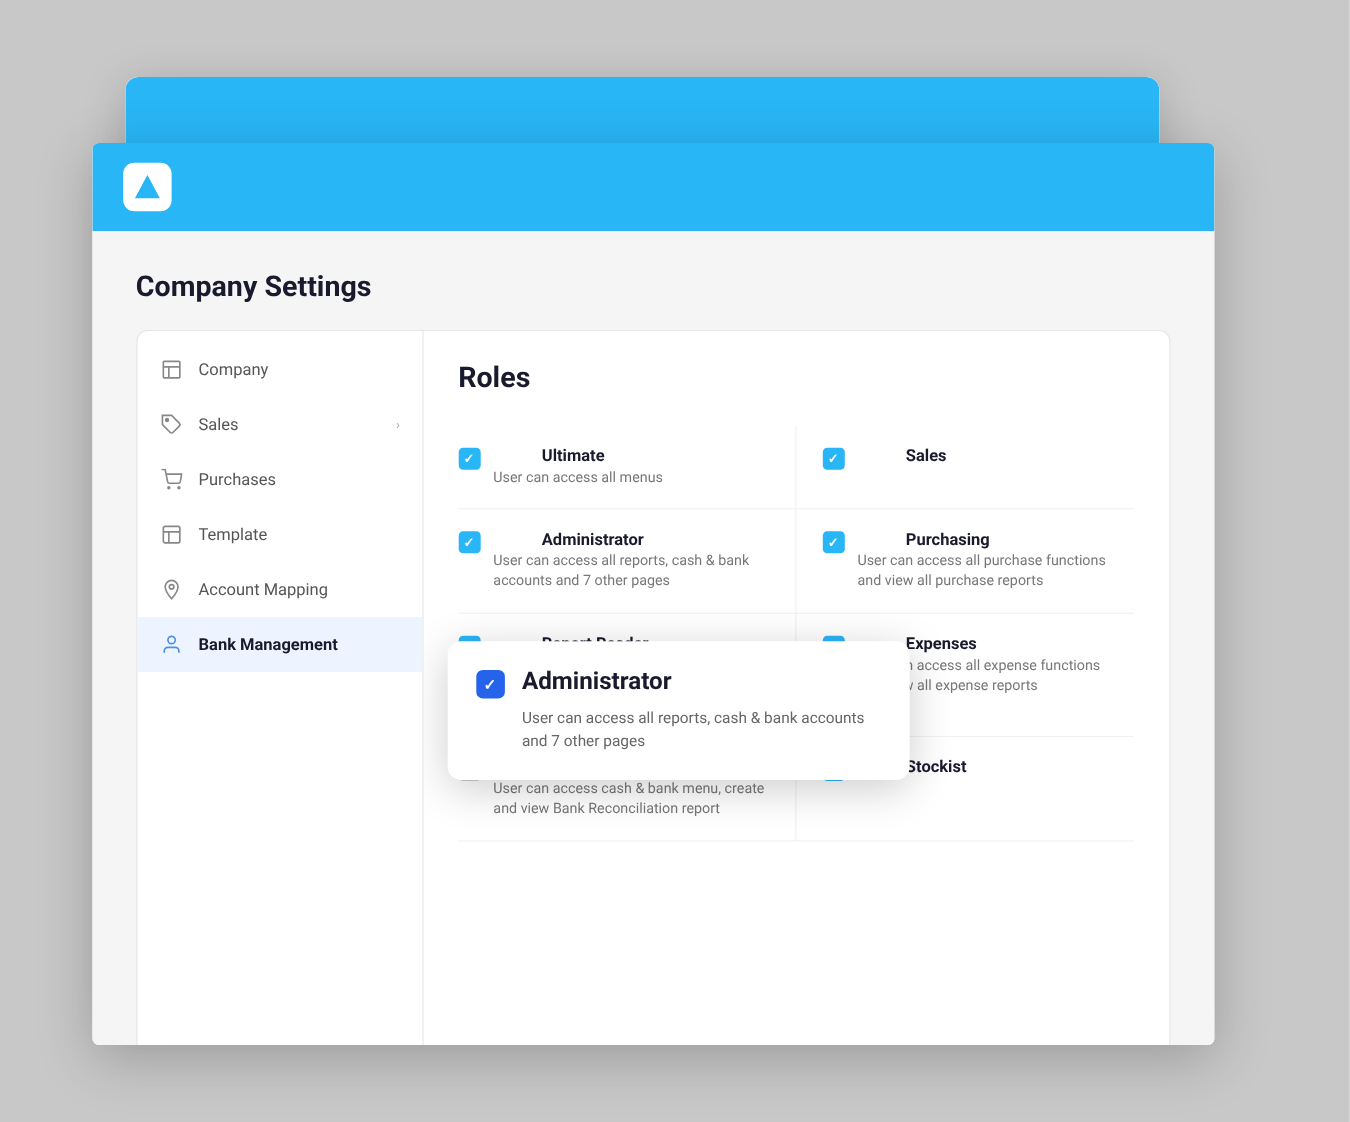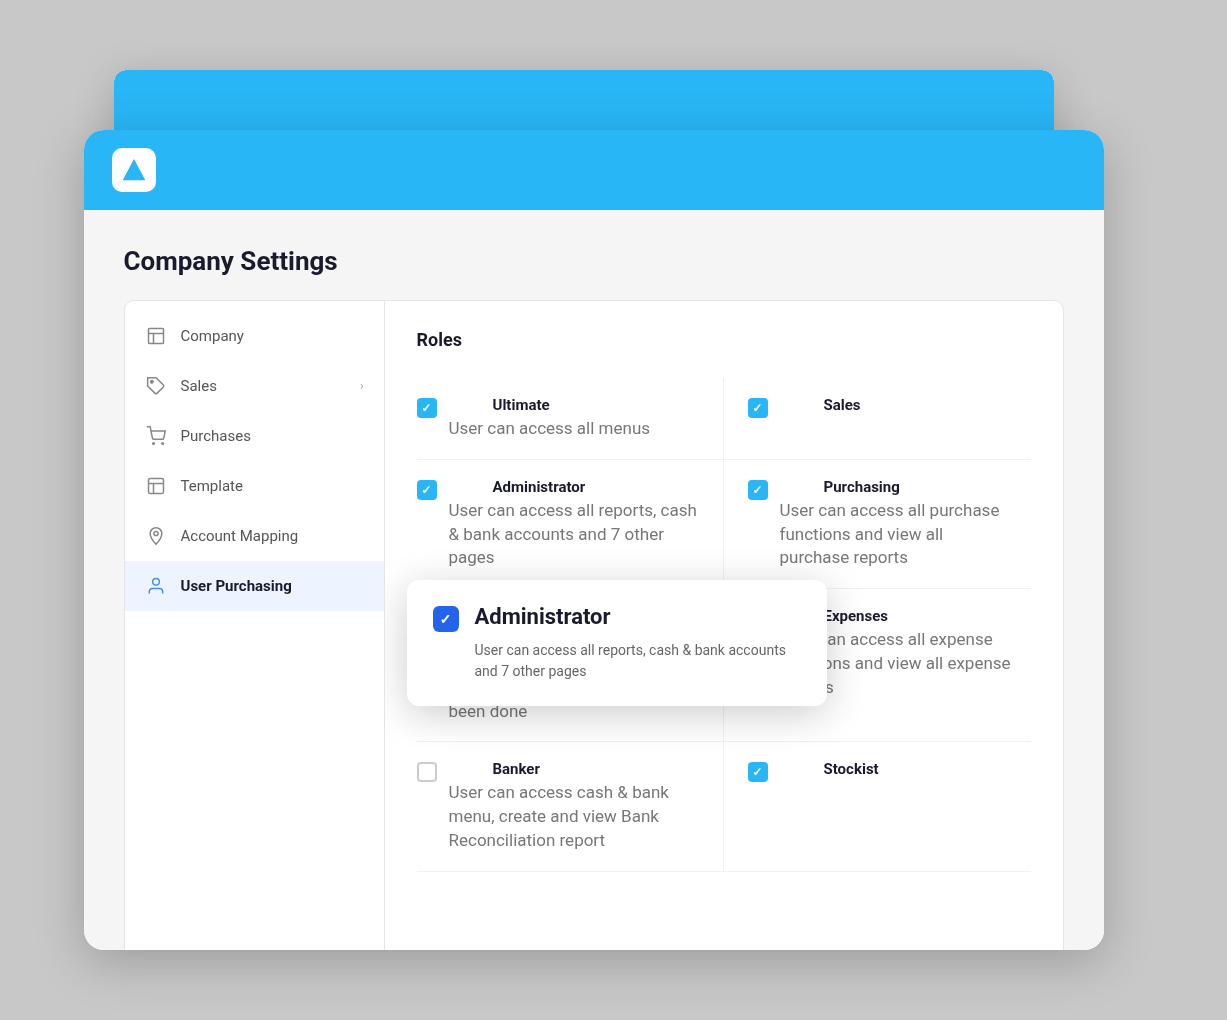--- a/index.html
+++ b/index.html
@@ -43,21 +43,21 @@
     }
 
     
     .front-card {
       position: absolute;
       top: 60px;
       left: 0;
       width: 1020px;
       height: 820px;
       background: #fff;
-      border-radius: 20px;
+      border-radius: 6px;
       box-shadow: 0 12px 50px rgba(0,0,0,0.22);
       overflow: hidden;
       display: flex;
       flex-direction: column;
     }
 
     .front-header {
       height: 80px;
       background: #29b6f6;
       display: flex;
@@ -153,21 +153,21 @@
 
     
     .settings-main {
       flex: 1;
       padding: 28px 32px;
       overflow-y: auto;
       position: relative;
     }
 
     .roles-title {
-      font-size: 18px;
+      font-size: 26px;
       font-weight: 700;
       color: #1a1a2e;
       margin-bottom: 28px;
     }
 
     .roles-grid {
       display: grid;
       grid-template-columns: 1fr 1fr;
       gap: 0;
     }
@@ -217,21 +217,21 @@
     }
 
     .role-content .role-name {
       font-size: 15px;
       font-weight: 700;
       color: #1a1a2e;
       margin-left: 44px;
     }
 
     .role-content .role-desc {
-      font-size: 17px;
+      font-size: 13px;
       color: #777;
       margin-top: 3px;
       line-height: 1.4;
     }
 
     
     .admin-tooltip {
       position: absolute;
       top: 120px;
       left: -10px;
@@ -378,21 +378,21 @@
             <span>Account Mapping</span>
           </div>
 
           <div class="sidebar-item active">
             <span class="item-icon">
               <svg class="icon-svg" viewBox="0 0 24 24" fill="none" stroke="#4a90e2" stroke-width="1.8">
                 <path d="M20 21v-2a4 4 0 0 0-4-4H8a4 4 0 0 0-4 4v2"></path>
                 <circle cx="12" cy="7" r="4"></circle>
               </svg>
             </span>
-            <span>User Purchasing</span>
+            <span>Bank Management</span>
           </div>
 
         </nav>
 
         <div class="settings-main">
           <div class="roles-title">Roles</div>
 
           <div class="roles-grid">
 
             <div class="role-item">

